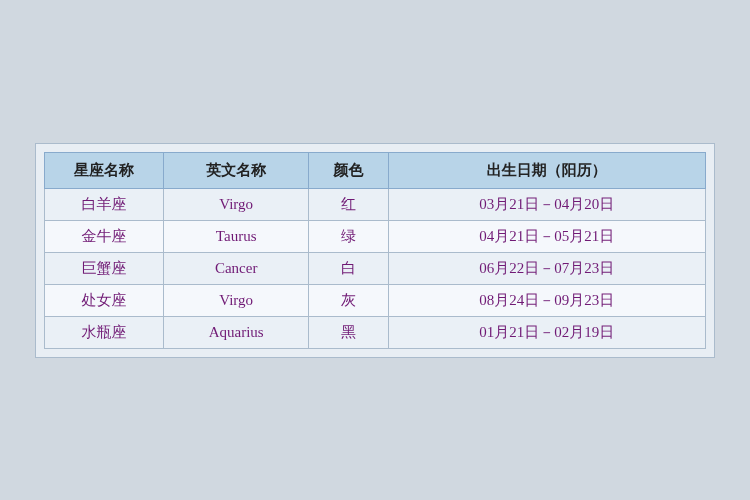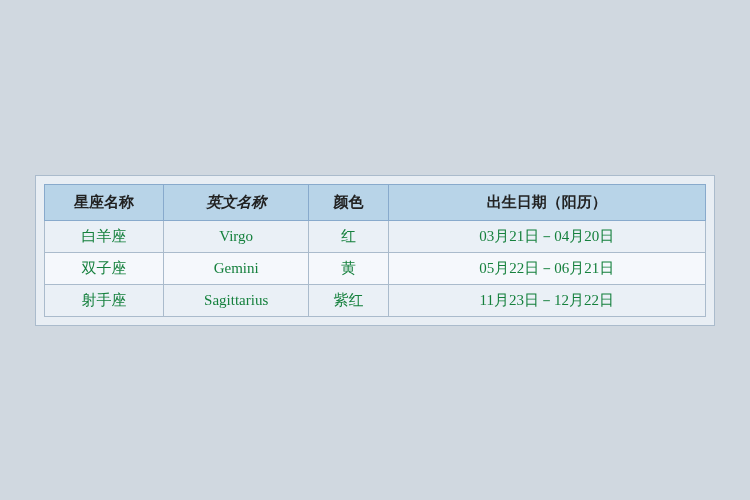--- a/index.html
+++ b/index.html
@@ -38,34 +38,34 @@
       font-size: 15px;
       font-weight: bold;
       color: #222;
     }
 
     tbody tr td {
       border: 1px solid #aabbcc;
       padding: 6px 12px;
       text-align: center;
       font-size: 15px;
-      color: #15803d;
+      color: #701a75;
       background-color: #f0f4f8;
     }
 
     tbody tr:nth-child(odd) td {
       background-color: #eaf0f6;
     }
 
     tbody tr:nth-child(even) td {
       background-color: #f5f8fc;
     }
 
     .col-chinese { width: 18%; }
-    .col-english { width: 22%; font-style: italic; }
+    .col-english { width: 22%; }
     .col-color   { width: 12%; }
     .col-date    { width: 48%; margin-left: 16px; }
   </style>
 </head>
 <body>
 
 <div class="table-container">
   <table>
     <thead>
       <tr>
@@ -76,26 +76,38 @@
       </tr>
     </thead>
     <tbody id="table-body">
     <tr>
           <td>白羊座</td>
           <td>Virgo</td>
           <td>红</td>
           <td>03月21日－04月20日</td>
         </tr>
         <tr>
-          <td>双子座</td>
-          <td>Gemini</td>
-          <td>黄</td>
-          <td>05月22日－06月21日</td>
+          <td>金牛座</td>
+          <td>Taurus</td>
+          <td>绿</td>
+          <td>04月21日－05月21日</td>
         </tr>
         <tr>
-          <td>射手座</td>
-          <td>Sagittarius</td>
-          <td>紫红</td>
-          <td>11月23日－12月22日</td>
+          <td>巨蟹座</td>
+          <td>Cancer</td>
+          <td>白</td>
+          <td>06月22日－07月23日</td>
+        </tr>
+        <tr>
+          <td>处女座</td>
+          <td>Virgo</td>
+          <td>灰</td>
+          <td>08月24日－09月23日</td>
+        </tr>
+        <tr>
+          <td>水瓶座</td>
+          <td>Aquarius</td>
+          <td>黑</td>
+          <td>01月21日－02月19日</td>
         </tr>
       </tbody>
   </table>
 </div>
 
 </body></html>

